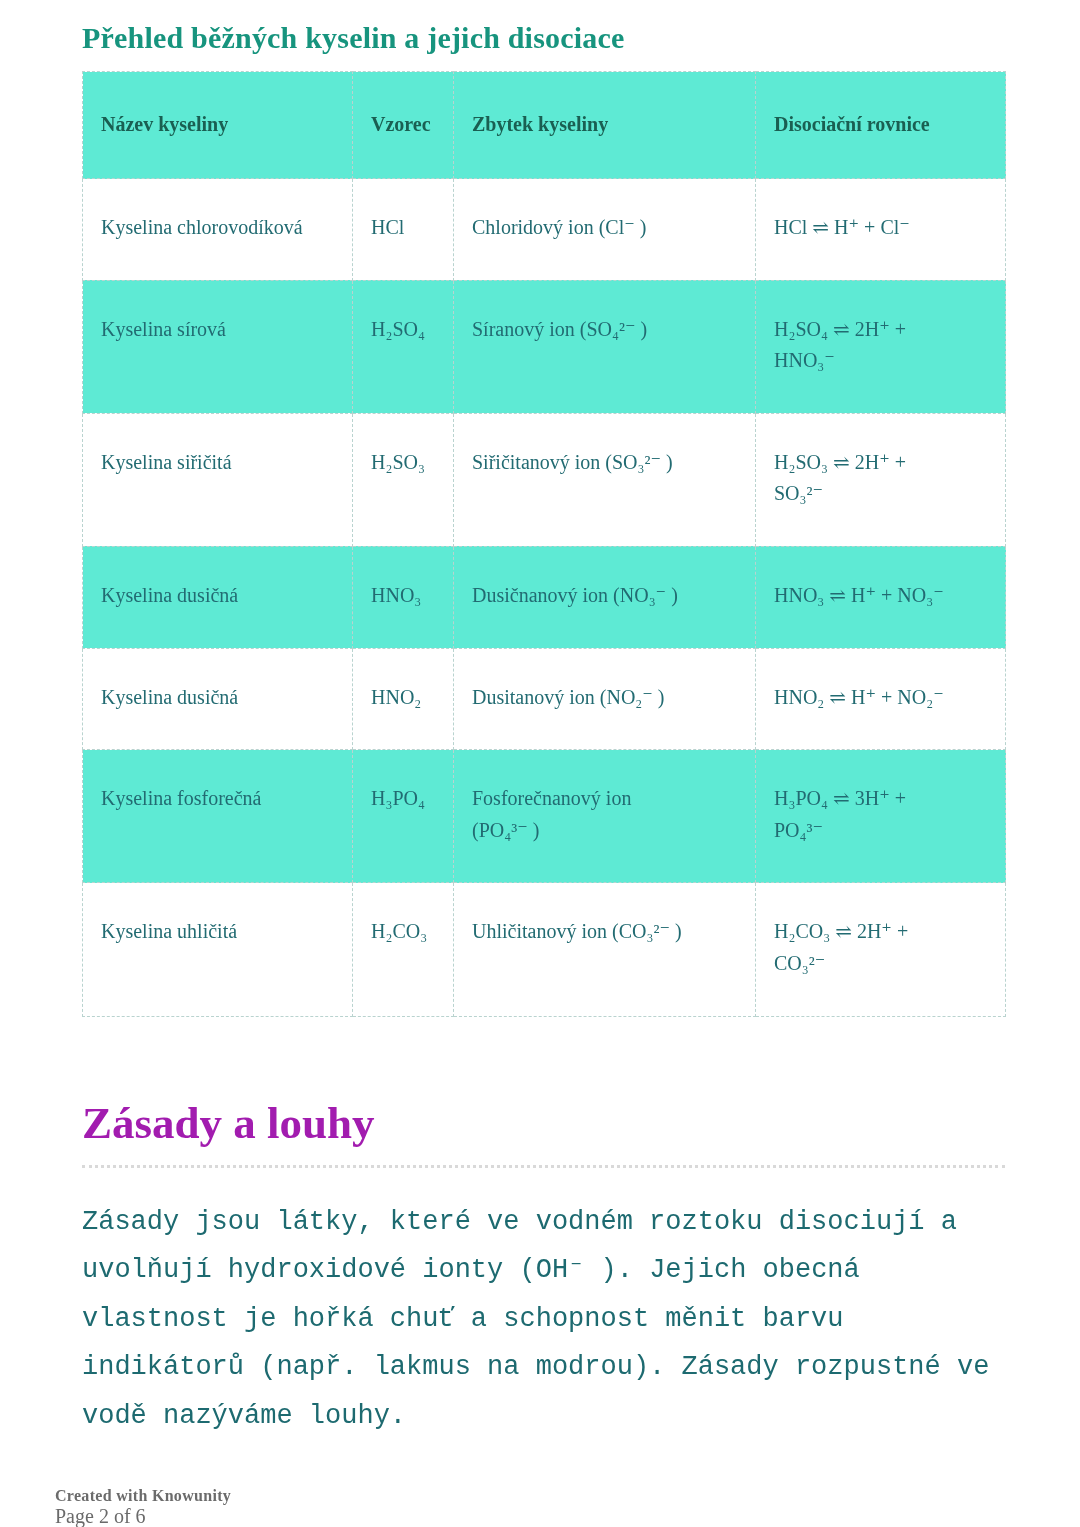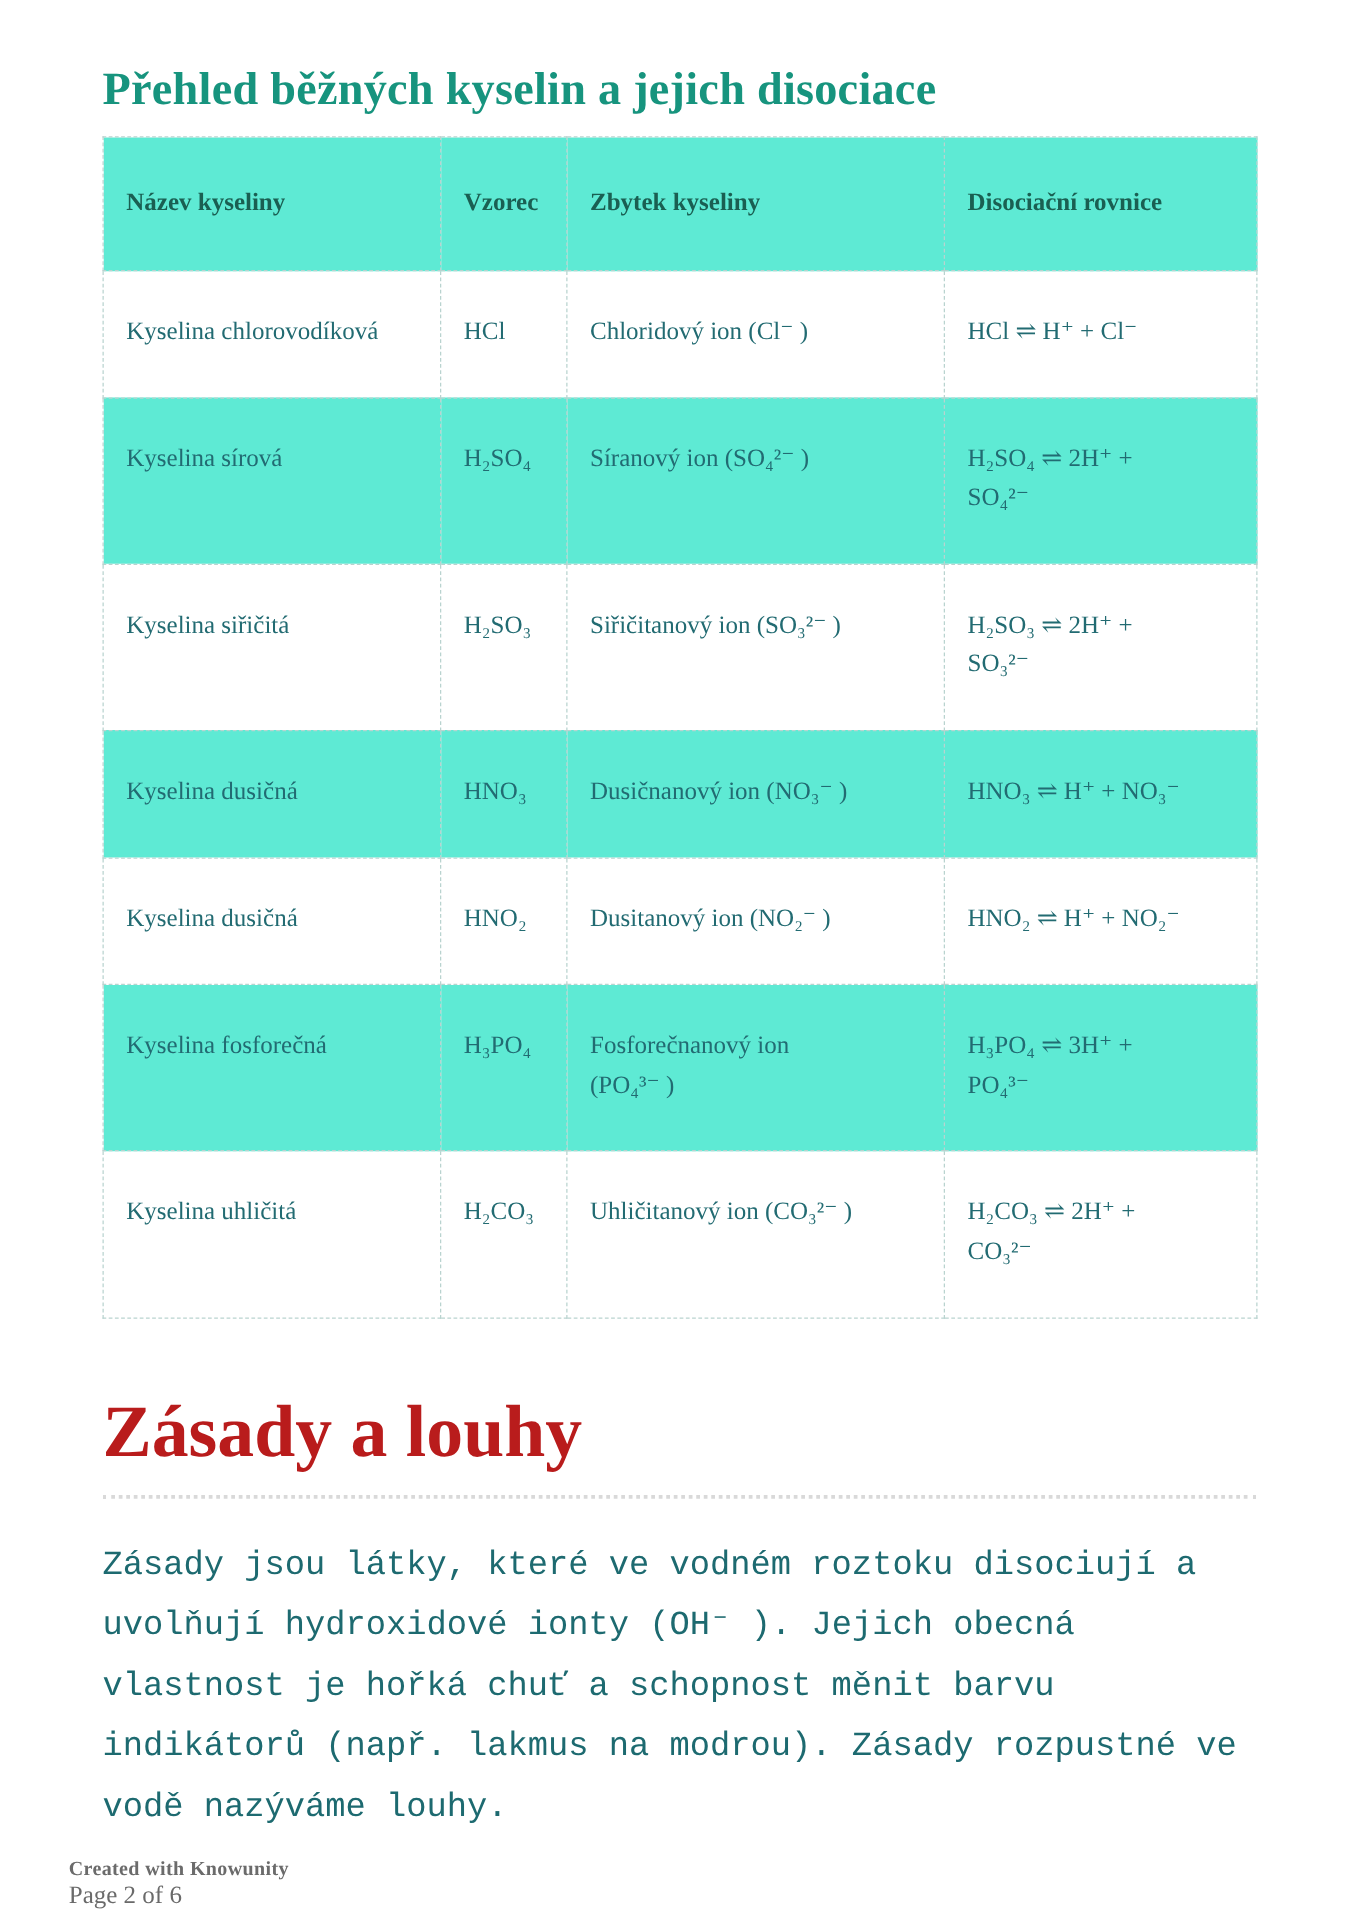--- a/index.html
+++ b/index.html
@@ -15,22 +15,22 @@
     left: 0; top: 0;
     width: 1080px; height: 1527px;
   }
   .content {
     position: absolute;
     left: 82px;
     top: 0;
     width: 923px;
   }
   .doc-title {
-    margin-top: 50px;
-    font-size: 37px;
+    margin-top: 21px;
+    font-size: 30px;
     font-weight: bold;
     color: #17947e;
     letter-spacing: 0.2px;
   }
   table.acids {
     margin-top: 16px;
     width: 923px;
     table-layout: fixed;
     border-collapse: collapse;
   }
@@ -51,24 +51,24 @@
     padding: 41px 10px 42px 18px;
   }
   table.acids td {
     color: #226b72;
     padding: 33px 10px 36px 18px;
     line-height: 1.58;
   }
   tr.shaded td { background: #5eead4; }
   td.equation, td.residue { white-space: pre-line; }
   .section-heading {
-    margin-top: 56px;
-    font-size: 59px;
+    margin-top: 80px;
+    font-size: 45px;
     font-weight: bold;
-    color: #b91c1c;
+    color: #a21caf;
     padding-bottom: 16px;
     border-bottom: 3px dotted #d9d9d9;
   }
   .section-paragraph {
     margin-top: 30px;
     font-size: 27px;
     line-height: 1.8;
     color: #1d6a70;
     width: 930px;
     font-family: Liberation Mono, monospace;
@@ -122,21 +122,21 @@
           <td class="name">Kyselina chlorovodíková</td>
           <td class="formula">HCl</td>
           <td class="residue">Chloridový ion (Cl⁻ )</td>
           <td class="equation">HCl ⇌ H⁺  + Cl⁻</td>
         </tr>
         <tr class="shaded">
           <td class="name">Kyselina sírová</td>
           <td class="formula">H₂SO₄</td>
           <td class="residue">Síranový ion (SO₄²⁻ )</td>
           <td class="equation">H₂SO₄ ⇌ 2H⁺  +
-SO₄²⁻</td>
+HNO₃⁻</td>
         </tr>
         <tr>
           <td class="name">Kyselina siřičitá</td>
           <td class="formula">H₂SO₃</td>
           <td class="residue">Siřičitanový ion (SO₃²⁻ )</td>
           <td class="equation">H₂SO₃ ⇌ 2H⁺  +
 SO₃²⁻</td>
         </tr>
         <tr class="shaded">
           <td class="name">Kyselina dusičná</td>

